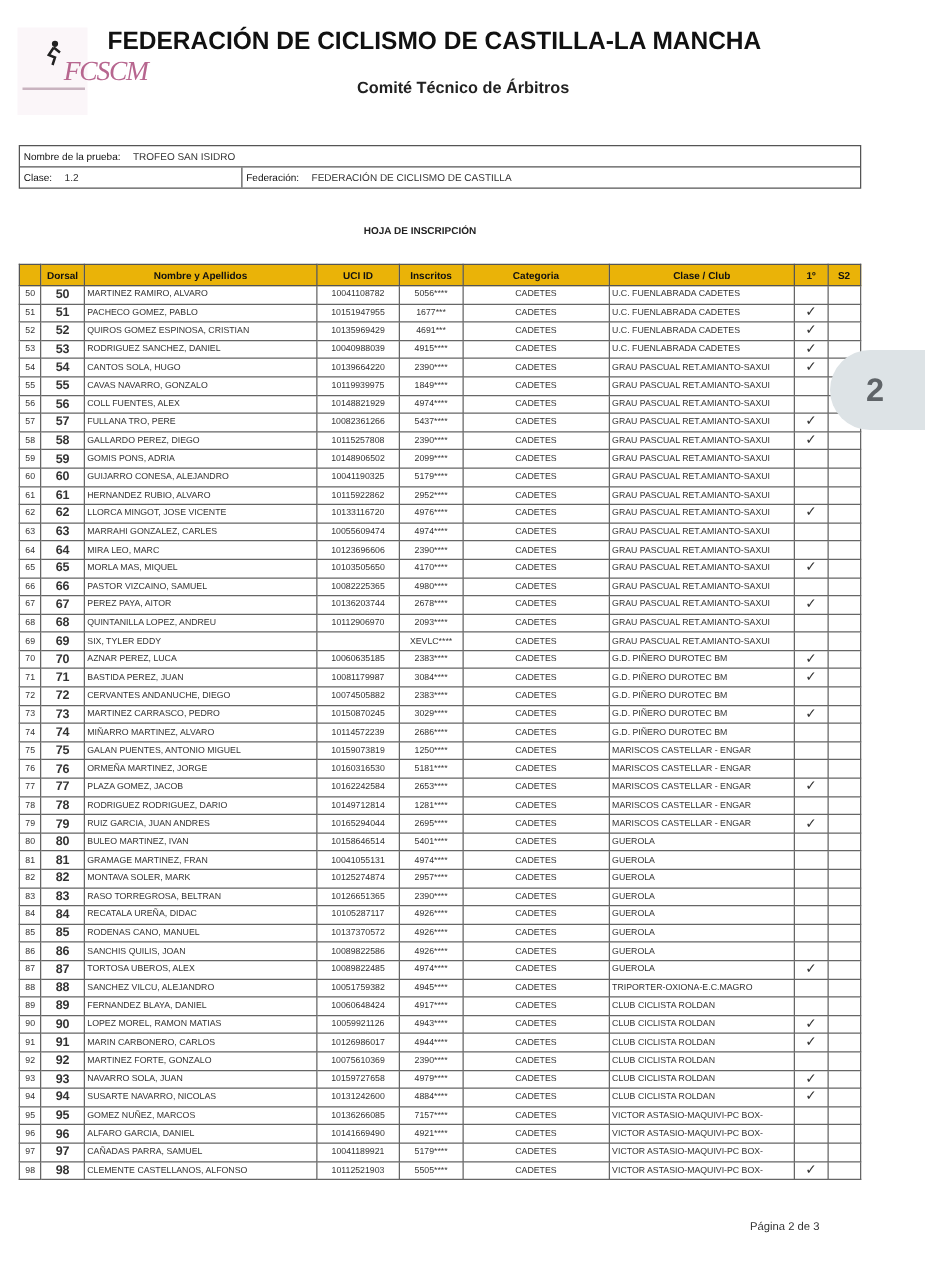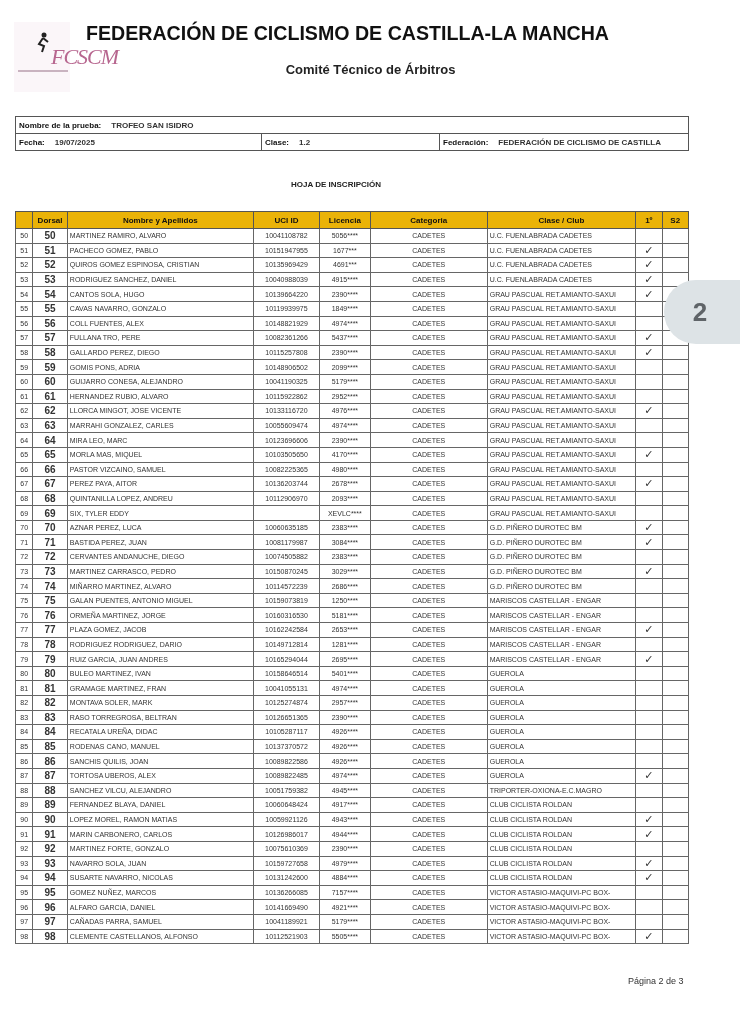--- a/index.html
+++ b/index.html
@@ -32,22 +32,22 @@
     width: 700px;
   }
   .info {
     position: absolute; left: 15px; top: 116px; width: 672px;
     border: 1px solid #555; font-size: 8px;
   }
   .info-row { display: flex; height: 16px; border-bottom: 1px solid #555; align-items: center; }
   .info-row:last-child { border-bottom: none; }
   .info-cell { height: 100%; display: flex; align-items: center; padding-left: 3px; box-sizing: border-box; border-right: 1px solid #555; }
   .info-cell:last-child { border-right: none; }
-  .lbl { font-weight: bold; margin-right: 10px; color: #111; }
-  .val { color: #333; font-weight: bold; }
+  .lbl { font-weight: normal; margin-right: 10px; color: #111; }
+  .val { color: #333; }
   .section-title {
     position: absolute; left: 0; width: 672px; top: 180px; text-align: center;
     font-size: 8px; font-weight: bold; color: #222;
   }
   table.entries {
     position: absolute; left: 15px; top: 211px; width: 674px;
     border-collapse: collapse; font-size: 7px; table-layout: fixed;
   }
   table.entries th {
     background: #eab308; border: 1px solid #555; height: 14px; font-weight: bold; font-size: 8px; color: #111;
@@ -59,21 +59,21 @@
   td.c-dorsal { text-align: center; font-weight: bold; font-size: 10px; color: #111; }
   td.c-uci, td.c-lic, td.c-cat { text-align: center; }
   td.c-check { text-align: center; font-size: 11px; color: #111; line-height: 1; }
   .page-badge {
     position: absolute; left: 664px; top: 280px; width: 90px; height: 64px;
     background: #dde3e6; border-radius: 32px 0 0 32px;
     display: flex; align-items: center; justify-content: center;
     font-size: 26px; font-weight: bold; color: #5f6468; padding-right: 18px; box-sizing: border-box;
   }
   .footer {
-    position: absolute; left: 628px; top: 976px; font-size: 9px; color: #333;
+    position: absolute; left: 600px; top: 976px; font-size: 9px; color: #333;
   }
 </style>
 </head>
 <body>
 
 <div class="logo">
   <svg class="logo-rider" viewBox="0 0 18 22">
     <circle cx="10" cy="3" r="2.5" fill="#222"></circle>
     <path d="M9 6 L5 12 L10 14 L8 20" stroke="#222" stroke-width="2" fill="none"></path>
     <path d="M9 6 L14 10" stroke="#222" stroke-width="2" fill="none"></path>
@@ -86,24 +86,20 @@
 <div class="sub-title">Comité Técnico de Árbitros</div>
 
 <div class="info">
   <div class="info-row">
     <div class="info-cell" style="width:100%;">
       <span class="lbl">Nombre de la prueba:</span>
       <span class="val">TROFEO SAN ISIDRO</span>
     </div>
   </div>
   <div class="info-row">
-    <div class="info-cell" style="width:246px;">
-      <span class="lbl">Fecha:</span>
-      <span class="val">19/07/2025</span>
-    </div>
     <div class="info-cell" style="width:178px;">
       <span class="lbl">Clase:</span>
       <span class="val">1.2</span>
     </div>
     <div class="info-cell" style="flex:1;">
       <span class="lbl">Federación:</span>
       <span class="val">FEDERACIÓN DE CICLISMO DE CASTILLA</span>
     </div>
   </div>
 </div>
@@ -121,21 +117,21 @@
       <col style="width:146px">
       <col style="width:26px">
       <col style="width:26px">
   </colgroup>
   <thead>
     <tr>
       <th></th>
       <th>Dorsal</th>
       <th>Nombre y Apellidos</th>
       <th>UCI ID</th>
-      <th>Licencia</th>
+      <th>Inscritos</th>
       <th>Categoria</th>
       <th>Clase / Club</th>
       <th>1º</th>
       <th>S2</th>
     </tr>
   </thead>
   <tbody id="rows">
       <tr>
         <td class="c-idx">50</td>
         <td class="c-dorsal">50</td>

